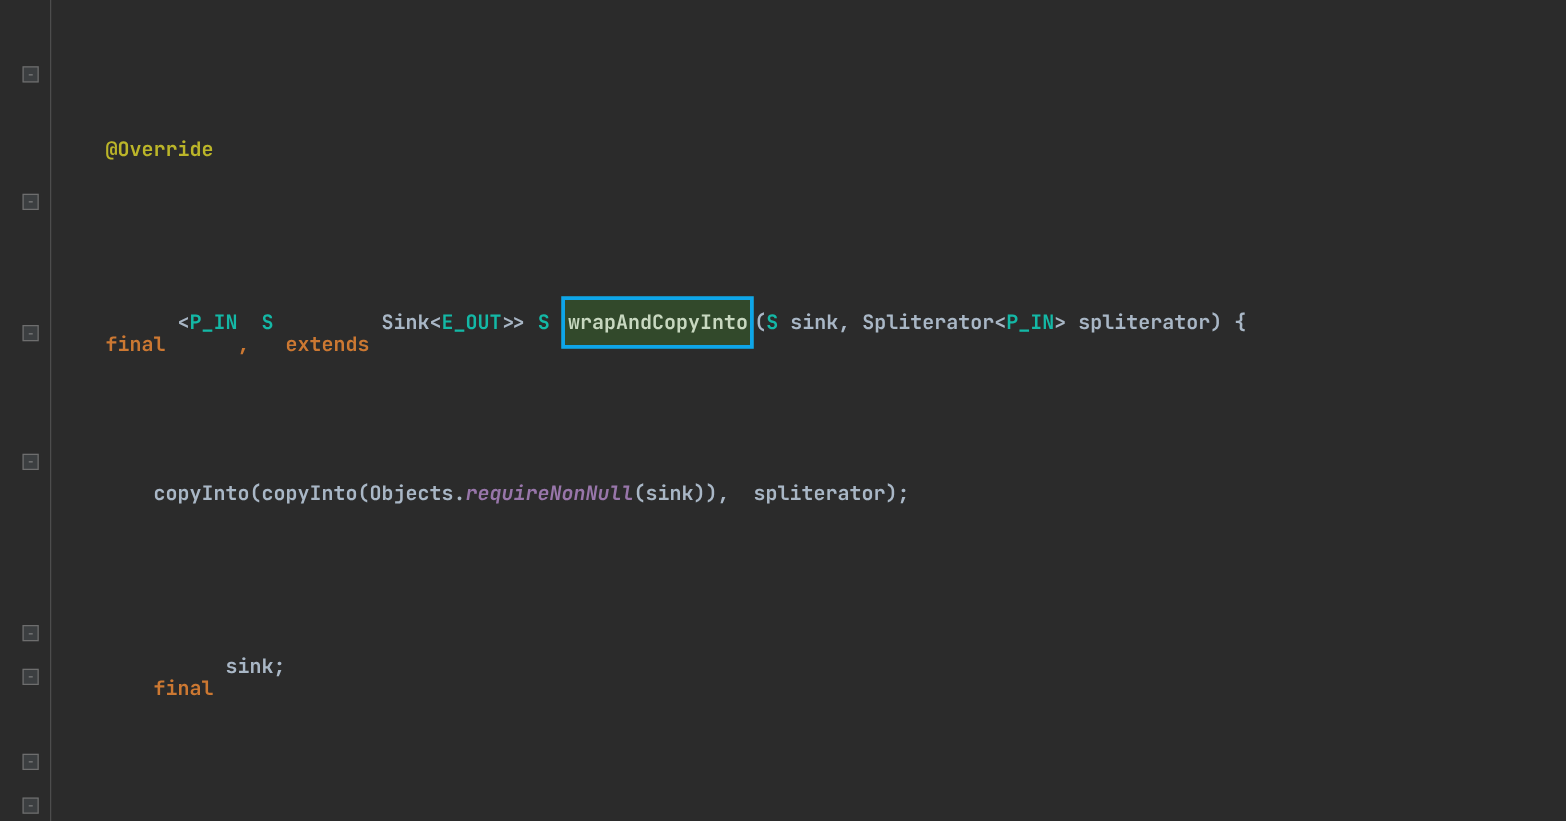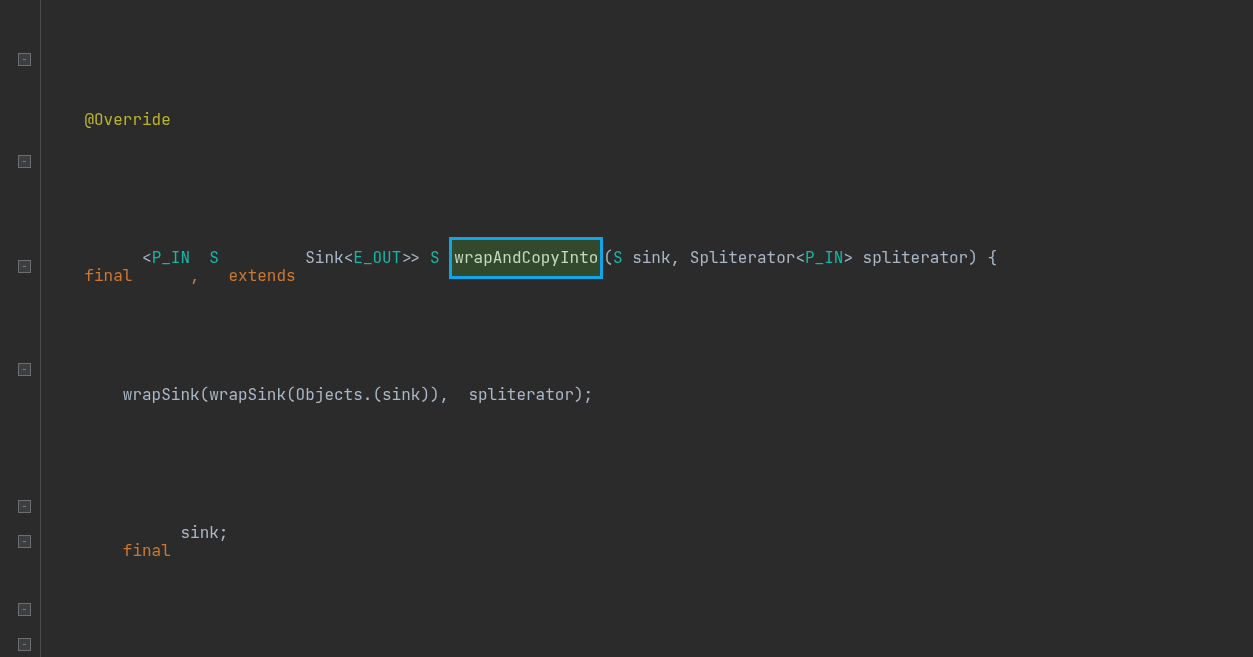--- a/index.html
+++ b/index.html
@@ -38,20 +38,21 @@
     font-size: 10px;
     color: #888;
     line-height: 1;
   }
   .fold-minus::before { content: "−"; }
   .code {
     flex: 1;
     padding-left: 6px;
     white-space: pre;
     position: relative;
+    font-weight: bold;
   }
   .line {
     position: relative;
     height: 34.4px;
     display: flex;
     align-items: center;
   }
   .line > span, .line > .seg { position: relative; z-index: 1; }
   .kw { color: #cc7832; margin-top: 37px; }
   .tp { color: #14b8a6; }
@@ -94,21 +95,21 @@
 
     <div class="line">
       <span class="seg">    </span><span class="an">@Override</span>
     </div>
 
     <div class="line">
       <span class="seg">    </span><span class="kw">final</span><span> </span><span>&lt;</span><span class="tp">P_IN</span><span class="kw">, </span><span class="tp">S</span><span class="kw"> extends </span><span>Sink</span><span>&lt;</span><span class="tp">E_OUT</span><span>&gt;&gt; </span><span class="tp">S</span><span> </span><span class="box-green">wrapAndCopyInto</span><span>(</span><span class="tp">S</span><span> sink</span><span>, </span><span>Spliterator</span><span>&lt;</span><span class="tp">P_IN</span><span>&gt;</span><span> spliterator</span><span>)</span><span> {</span>
     </div>
 
     <div class="line">
-      <span class="seg">        </span><span>wrapSink(wrapSink(Objects.</span><span>(sink)),  spliterator);</span>
+      <span class="seg">        </span><span>copyInto(copyInto(Objects.</span><span class="st">requireNonNull</span><span>(sink)),  spliterator);</span>
     </div>
 
     <div class="line">
       <span class="seg">        </span><span class="kw">final</span><span> sink;</span>
     </div>
 
     <div class="line">
       <span class="seg">    </span><span>}</span>
     </div>
 

